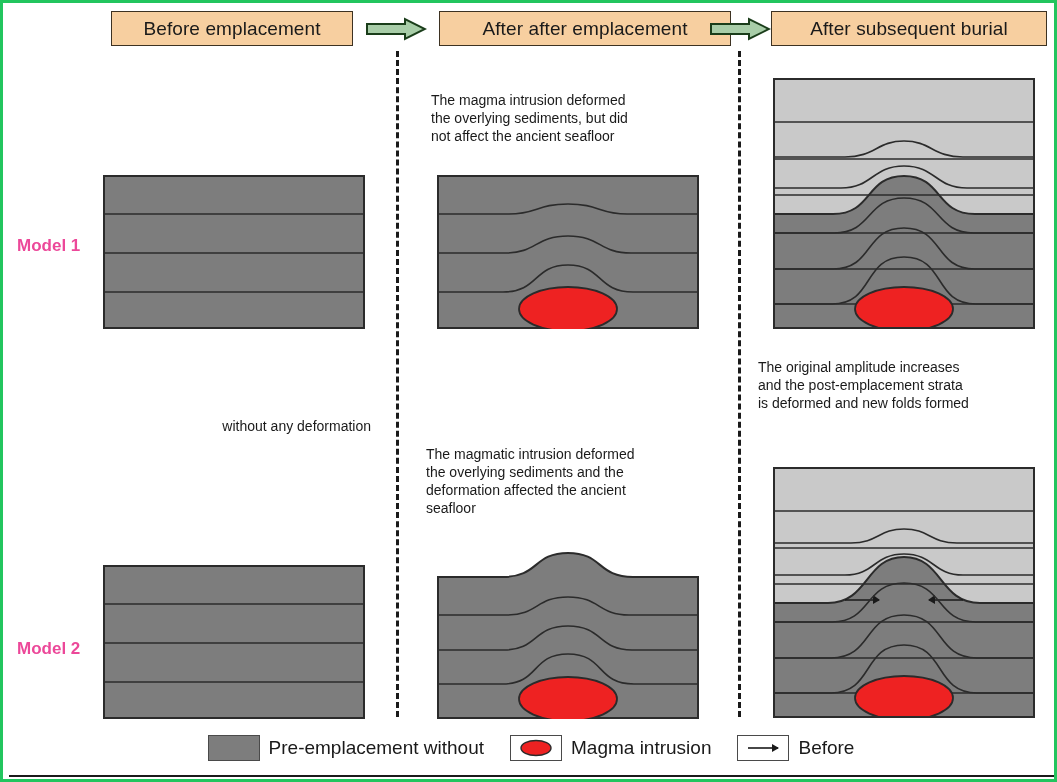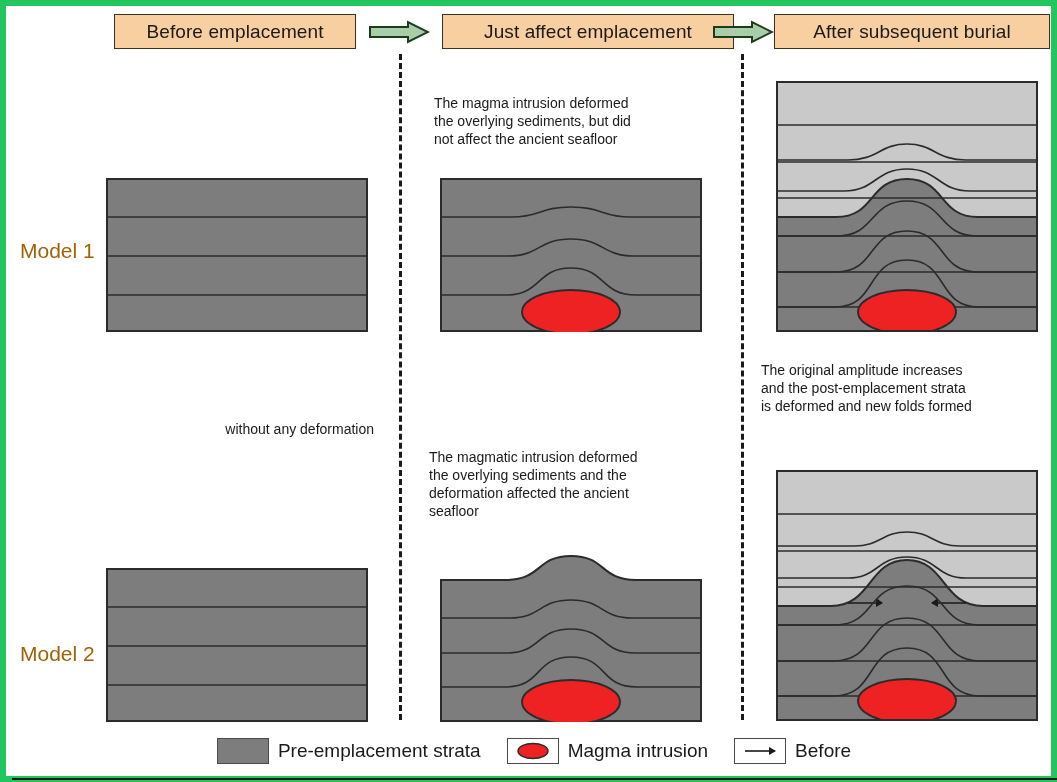--- a/index.html
+++ b/index.html
@@ -9,21 +9,21 @@
   body {
     width: 1057px; height: 782px;
     font-family: "Liberation Sans", sans-serif;
     color: #1a1a1a;
     overflow: hidden;
   }
   #figure {
     position: relative;
     width: 1057px; height: 782px;
     box-sizing: border-box;
-    border: 6px solid #22c55e;
+    border: 3px solid #22c55e;
     background: #ffffff;
     padding-left: 8px;
   }
 
   
   .hdr-box {
     position: absolute;
     box-sizing: border-box;
     background: #f7cfa0;
     border: 1px solid #3d3222;
@@ -42,23 +42,24 @@
   
   .divider {
     position: absolute;
     width: 0;
     border-left: 3px dashed #1a1a1a;
   }
 
   
   .model-label {
     position: absolute;
-    font-size: 21px;
-    color: #a16207;
+    font-size: 17px;
+    color: #ec4899;
     white-space: nowrap;
+    font-weight: bold;
   }
 
   
   .caption {
     position: absolute;
     font-size: 14px;
     line-height: 1.28;
     color: #1a1a1a;
   }
   .caption.center { text-align: right; }
@@ -112,21 +113,21 @@
     <span>Before emplacement</span>
   </div>
 
   <div class="arrow-green" style="left:362px; top:14px;">
     <svg width="62" height="24" viewBox="0 0 62 24">
       <polygon points="2,7 40,7 40,2 60,12 40,22 40,17 2,17" fill="#a8cda8" stroke="#1a3d1a" stroke-width="2" stroke-linejoin="miter"></polygon>
     </svg>
   </div>
 
   <div class="hdr-box" style="left:436px; top:8px; width:292px; height:35px;">
-    <span>Just affect emplacement</span>
+    <span>After after emplacement</span>
   </div>
 
   <div class="arrow-green" style="left:706px; top:14px;">
     <svg width="62" height="24" viewBox="0 0 62 24">
       <polygon points="2,7 40,7 40,2 60,12 40,22 40,17 2,17" fill="#a8cda8" stroke="#1a3d1a" stroke-width="2" stroke-linejoin="miter"></polygon>
     </svg>
   </div>
 
   <div class="hdr-box" style="left:768px; top:8px; width:276px; height:35px;">
     <span>After subsequent burial</span>
@@ -276,21 +277,21 @@
       </g>
       <ellipse cx="131" cy="231" rx="49" ry="22" fill="#ee2222" stroke="#2b2b2b" stroke-width="1.8"></ellipse>
       <rect x="1" y="1" width="260" height="249" fill="none" stroke="#2b2b2b" stroke-width="2"></rect>
     </svg>
   </div>
 
   <div id="legend">
 
     <div class="legend-item">
       <span class="swatch pre"></span>
-      <span>Pre-emplacement strata</span>
+      <span>Pre-emplacement without</span>
     </div>
 
 
     <div class="legend-item">
       <span class="swatch magma">
         <svg width="36" height="18" viewBox="0 0 36 18">
           <ellipse cx="18" cy="9" rx="15" ry="7.5" fill="#ee2222" stroke="#2b2b2b" stroke-width="1.4"></ellipse>
         </svg>
       </span>
       <span>Magma intrusion</span>

